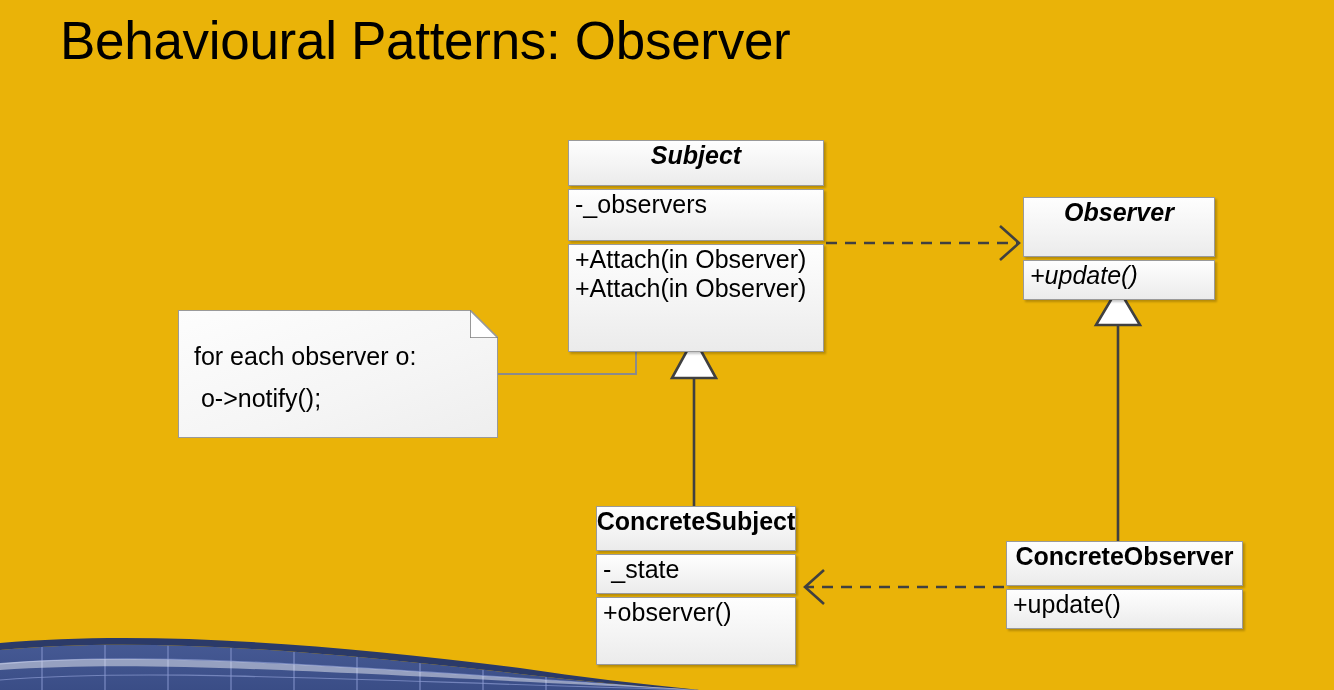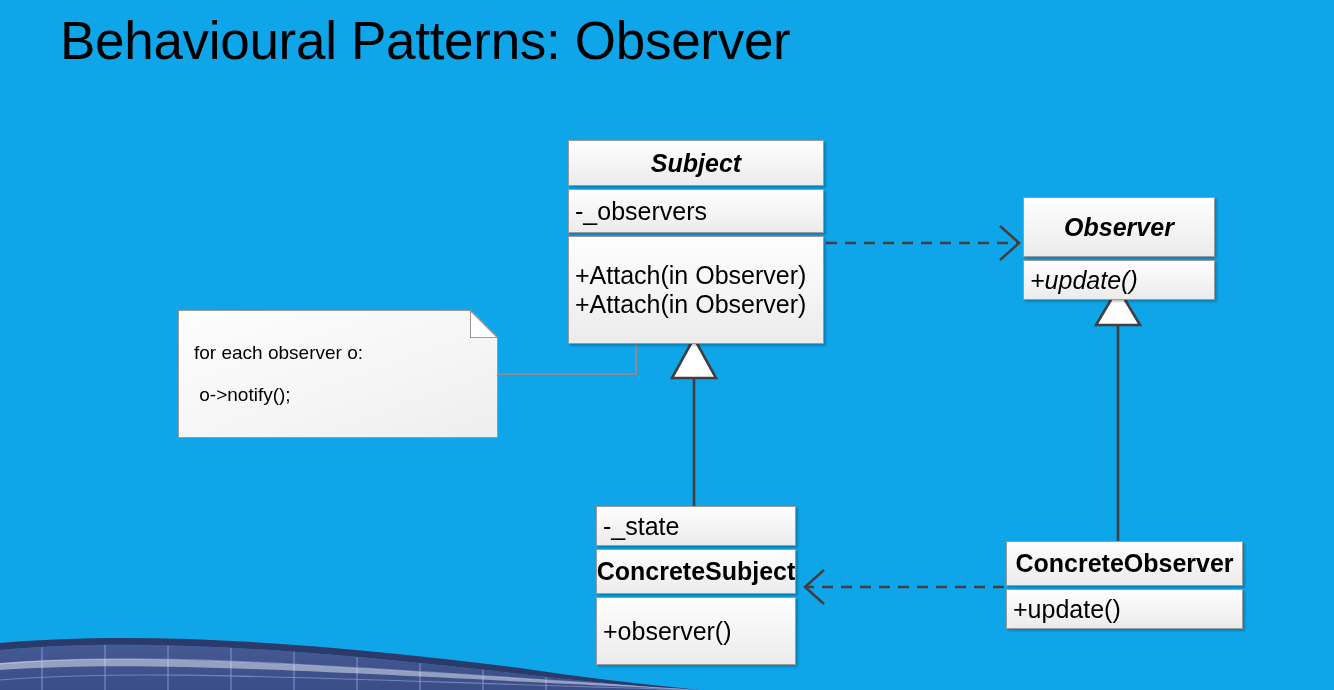--- a/index.html
+++ b/index.html
@@ -10,21 +10,21 @@
   body {
     font-family: "Liberation Sans", sans-serif;
     width: 1334px;
     height: 690px;
     overflow: hidden;
   }
   #slide {
     position: relative;
     width: 1334px;
     height: 690px;
-    background: #0ea5e9;
+    background: #eab308;
     overflow: hidden;
   }
 
   
   #slide-title {
     position: absolute;
     left: 60px;
     top: 10px;
     font-size: 53px;
     font-weight: 400;
@@ -37,21 +37,20 @@
   .uml-class {
     position: absolute;
   }
   .compartment {
     box-sizing: border-box;
     border: 1px solid #9a9a9a;
     background: linear-gradient(180deg, #fefefe 0%, #f4f4f4 55%, #ebebeb 100%);
     box-shadow: 2px 2px 2px rgba(0,0,0,0.22);
     display: flex;
     flex-direction: column;
-    justify-content: center;
     margin-bottom: 3px;
     position: relative;
   }
   .compartment.title-comp {
     align-items: center;
   }
   .comp-line {
     font-size: 25px;
     color: #000000;
     line-height: 1.16;
@@ -85,21 +84,21 @@
     position: absolute;
     right: 0;
     top: 0;
     width: 28px;
     height: 28px;
   }
   .note-text {
     position: absolute;
     left: 16px;
     top: 30px;
-    font-size: 19px;
+    font-size: 25px;
     color: #000;
     line-height: 1.35;
     white-space: pre;
   }
 
   
   #connectors {
     position: absolute;
     left: 0; top: 0;
     width: 1334px;
@@ -148,44 +147,44 @@
 
     <g>
       <polyline points="498,374 636,374 636,344" fill="none" stroke="#8b8b8b" stroke-width="2"></polyline>
     </g>
   </svg>
 
   <div class="uml-class" style="left:568px; top:140px; width:256px;">
     <div class="compartment title-comp abstract" style="height:46px;">
       <div class="comp-line">Subject</div>
     </div>
-    <div class="compartment" style="height:44px;">
+    <div class="compartment" style="height:52px;">
       <div class="comp-line">-_observers</div>
     </div>
     <div class="compartment" style="height:108px;">
       <div class="comp-line">+Attach(in Observer)</div>
       <div class="comp-line">+Attach(in Observer)</div>
     </div>
   </div>
 
   <div class="uml-class" style="left:1023px; top:197px; width:192px;">
     <div class="compartment title-comp abstract" style="height:60px;">
       <div class="comp-line">Observer</div>
     </div>
     <div class="compartment italic-member" style="height:40px;">
       <div class="comp-line">+update()</div>
     </div>
   </div>
 
   <div class="uml-class" style="left:596px; top:506px; width:200px;">
+    <div class="compartment title-comp" style="height:45px;">
+      <div class="comp-line">ConcreteSubject</div>
+    </div>
     <div class="compartment" style="height:40px;">
       <div class="comp-line">-_state</div>
-    </div>
-    <div class="compartment title-comp" style="height:45px;">
-      <div class="comp-line">ConcreteSubject</div>
     </div>
     <div class="compartment" style="height:68px;">
       <div class="comp-line">+observer()</div>
     </div>
   </div>
 
   <div class="uml-class" style="left:1006px; top:541px; width:237px;">
     <div class="compartment title-comp" style="height:45px;">
       <div class="comp-line">ConcreteObserver</div>
     </div>

